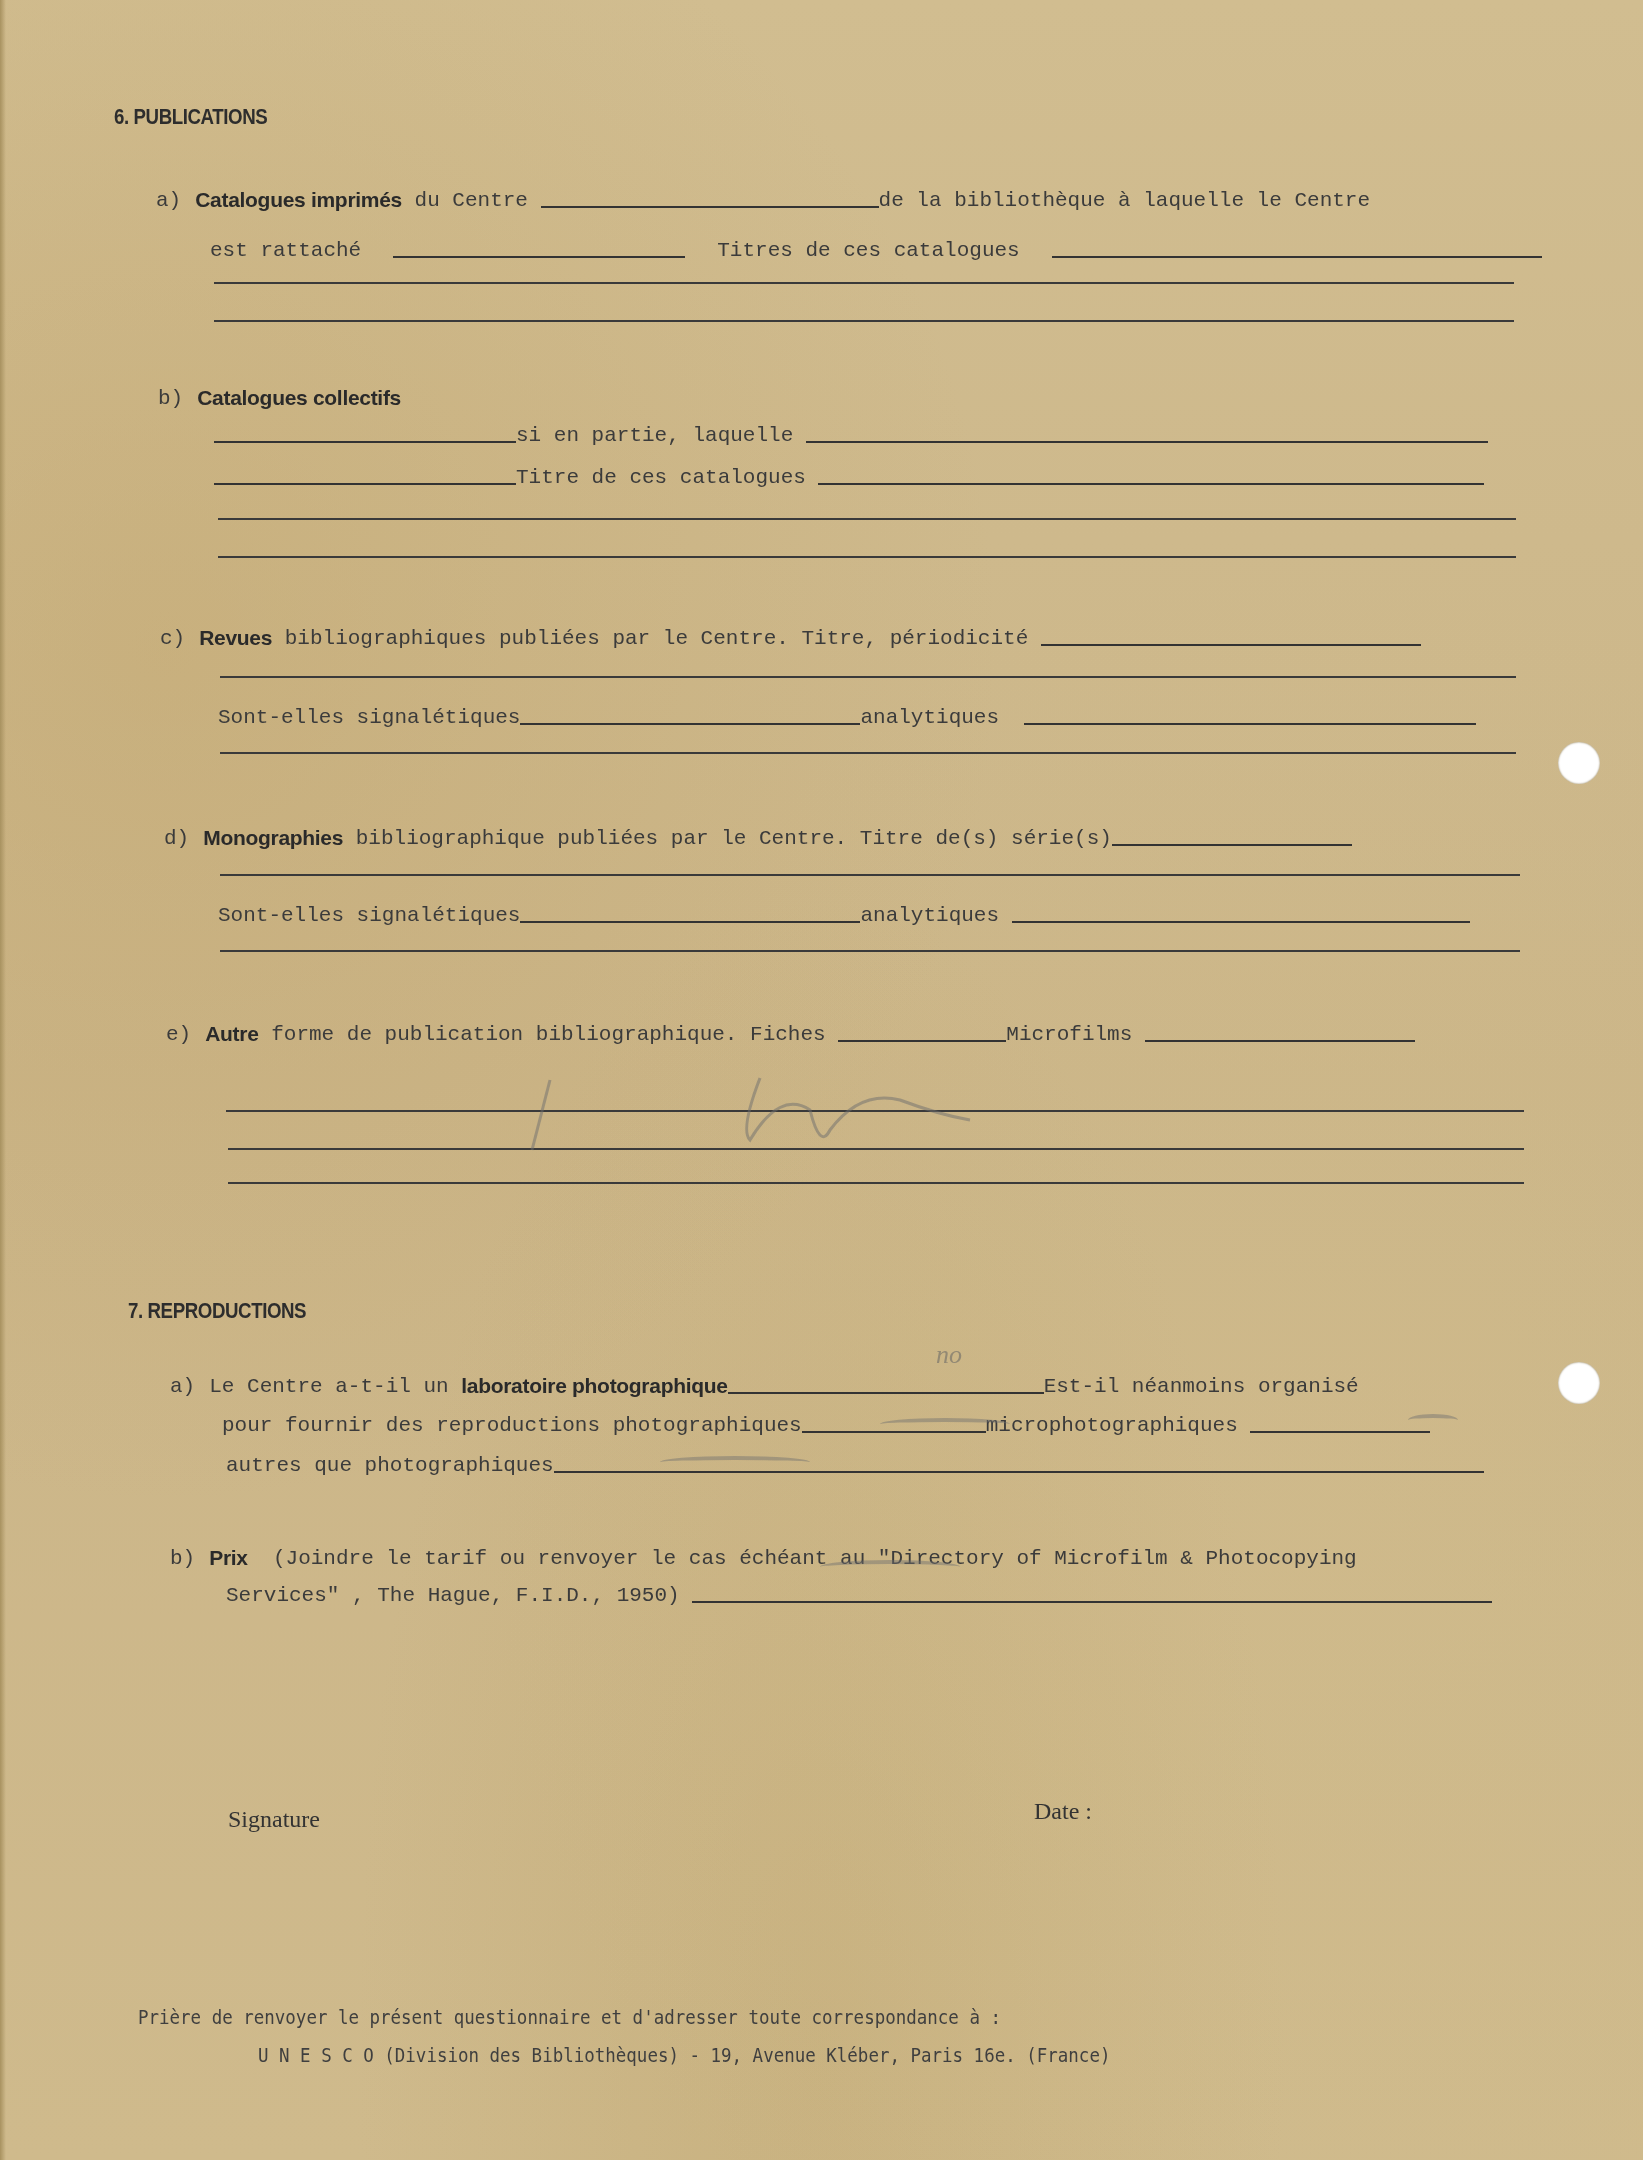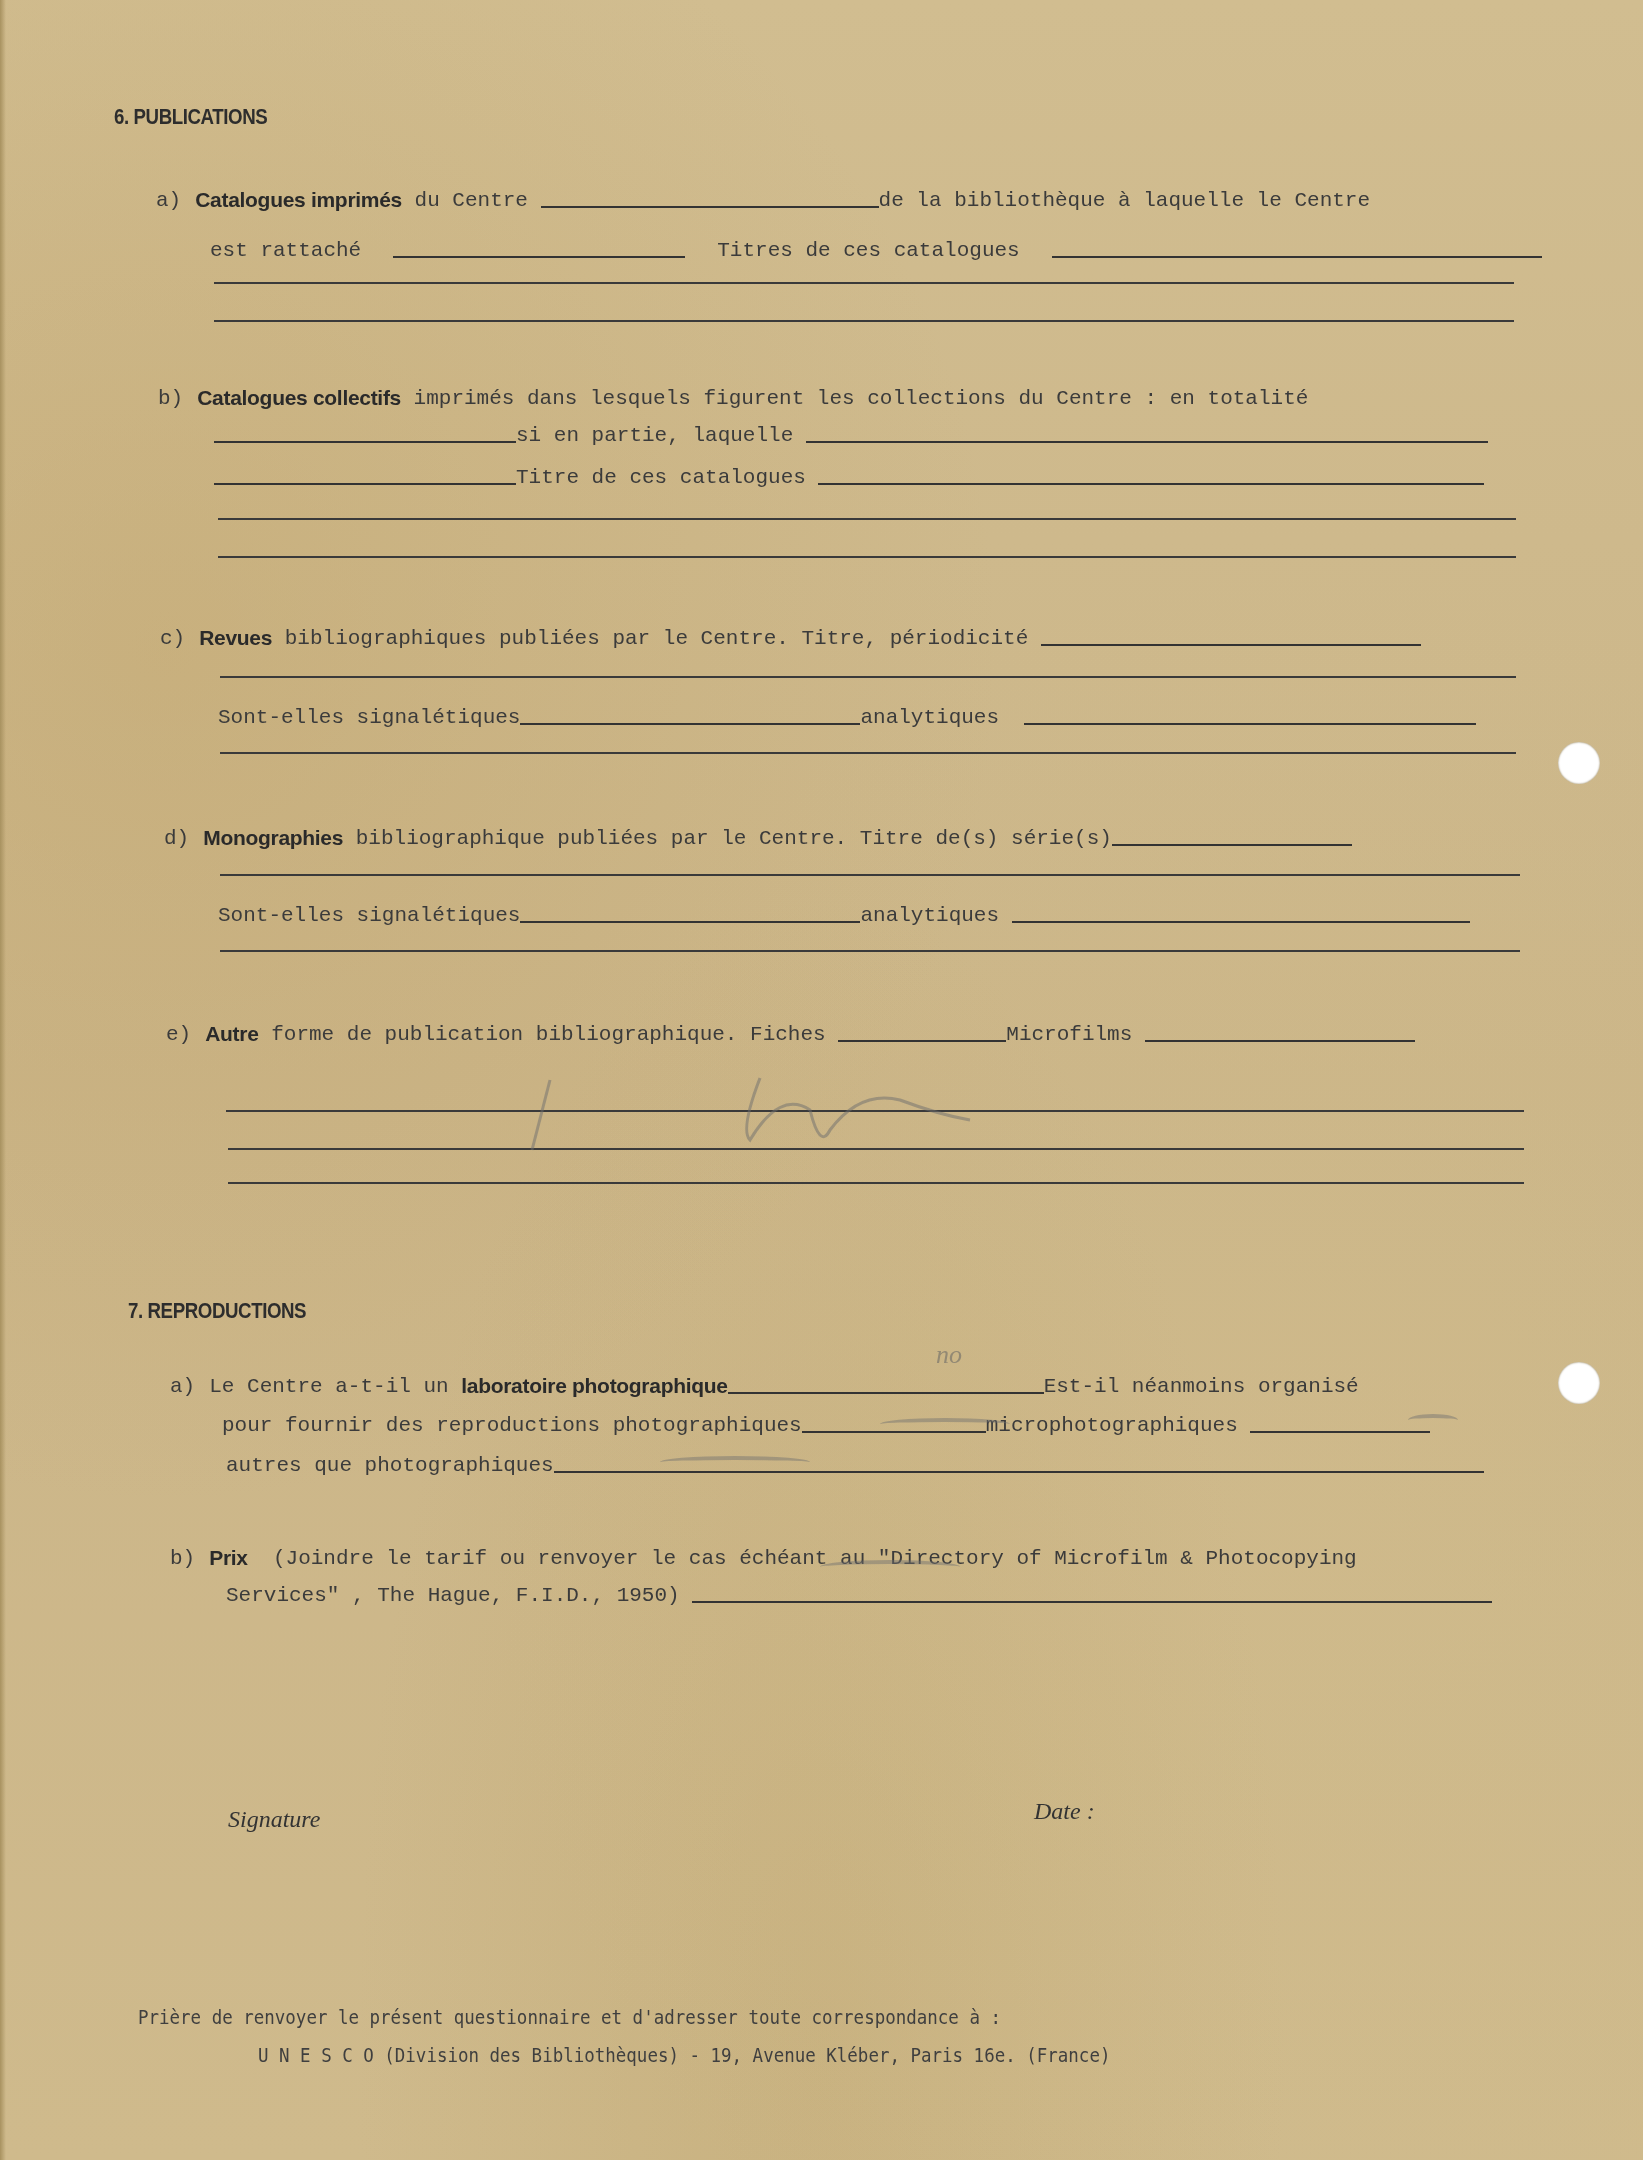--- a/index.html
+++ b/index.html
@@ -19,21 +19,21 @@
   .hole { position: absolute; width: 42px; height: 42px; border-radius: 50%; background: #ffffff; box-shadow: 0 0 2px #8a7a55 inset; }
   .heading { position: absolute; font-family: "Liberation Sans Narrow", "Liberation Sans", sans-serif; font-weight: bold; font-size: 22px; letter-spacing: -0.5px; color: #2d2d2d; transform: scaleX(0.85); transform-origin: left; }
   .row { position: absolute; display: flex; align-items: flex-end; font-size: 21px; white-space: nowrap; color: #3b3b3b; }
   .row .t { display: inline-block; }
   .row b { font-family: "Liberation Sans", sans-serif; font-weight: bold; font-size: 21px; color: #2a2a2a; letter-spacing: -0.3px; }
   .line { display: inline-block; height: 0; border-bottom: 2px solid #333; margin-bottom: 4px; }
   .fullline { position: absolute; height: 0; border-bottom: 2px solid #3a3a3a; }
   .pencil { position: absolute; border-top: 4px solid rgba(110,110,110,0.45); border-radius: 50%; }
   .marker { margin-right: 14px; }
   .footer { position: absolute; font-family: "DejaVu Sans Mono", monospace; font-size: 19px; color: #3f3f3f; transform: scaleX(0.92); transform-origin: left; white-space: nowrap; }
-  .sig { position: absolute; font-family: "Liberation Serif", serif; font-style: italic; font-size: 24px; color: #333; text-align: right; }
+  .sig { position: absolute; font-family: "Liberation Serif", serif; font-size: 24px; color: #333; text-align: right; }
   .hand { position: absolute; font-family: "Liberation Serif", serif; font-style: italic; font-size: 26px; color: rgba(100,100,100,0.55); }
 </style>
 </head>
 <body>
 
 <div class="page">
   <div class="edge"></div>
   <div class="hole" style="left:1558px; top:742px;"></div>
   <div class="hole" style="left:1558px; top:1362px;"></div>
 
@@ -51,21 +51,20 @@
     <span class="line" style="width:292px"></span>
     <span class="t">Titres de ces catalogues</span>
     <span class="line" style="width:490px"></span>
   </div>
   <div class="fullline" style="left:214px; top:282px; width:1300px;"></div>
   <div class="fullline" style="left:214px; top:320px; width:1300px;"></div>
 
   <div class="row" style="left:158px; top:386px;">
     <span class="t marker">b)</span>
     <b>Catalogues collectifs</b>&nbsp;
-    <span class="t">imprimés dans lesquels figurent les collections du Centre : en totalité</span>
   </div>
   <div class="row" style="left:214px; top:424px;">
     <span class="line" style="width:302px"></span>
     <span class="t">si en partie, laquelle</span>&nbsp;
     <span class="line" style="width:682px"></span>
   </div>
   <div class="row" style="left:214px; top:466px;">
     <span class="line" style="width:302px"></span>
     <span class="t">Titre de ces catalogues</span>&nbsp;
     <span class="line" style="width:666px"></span>

